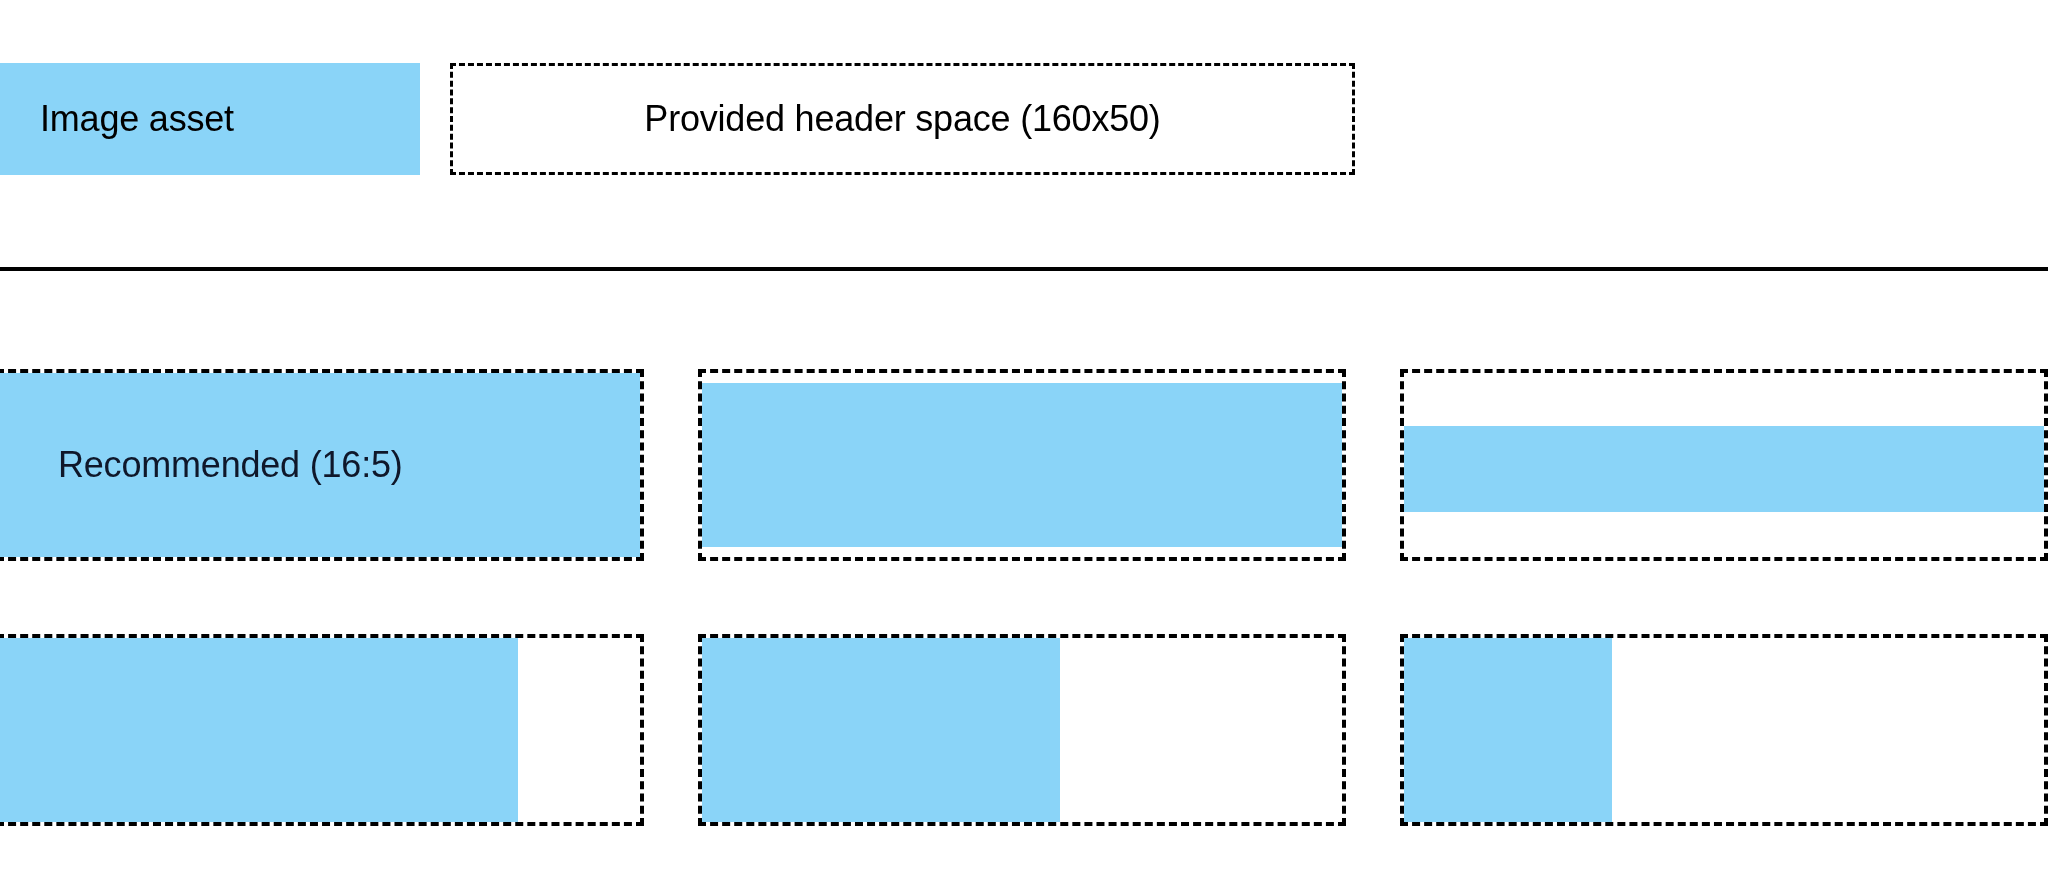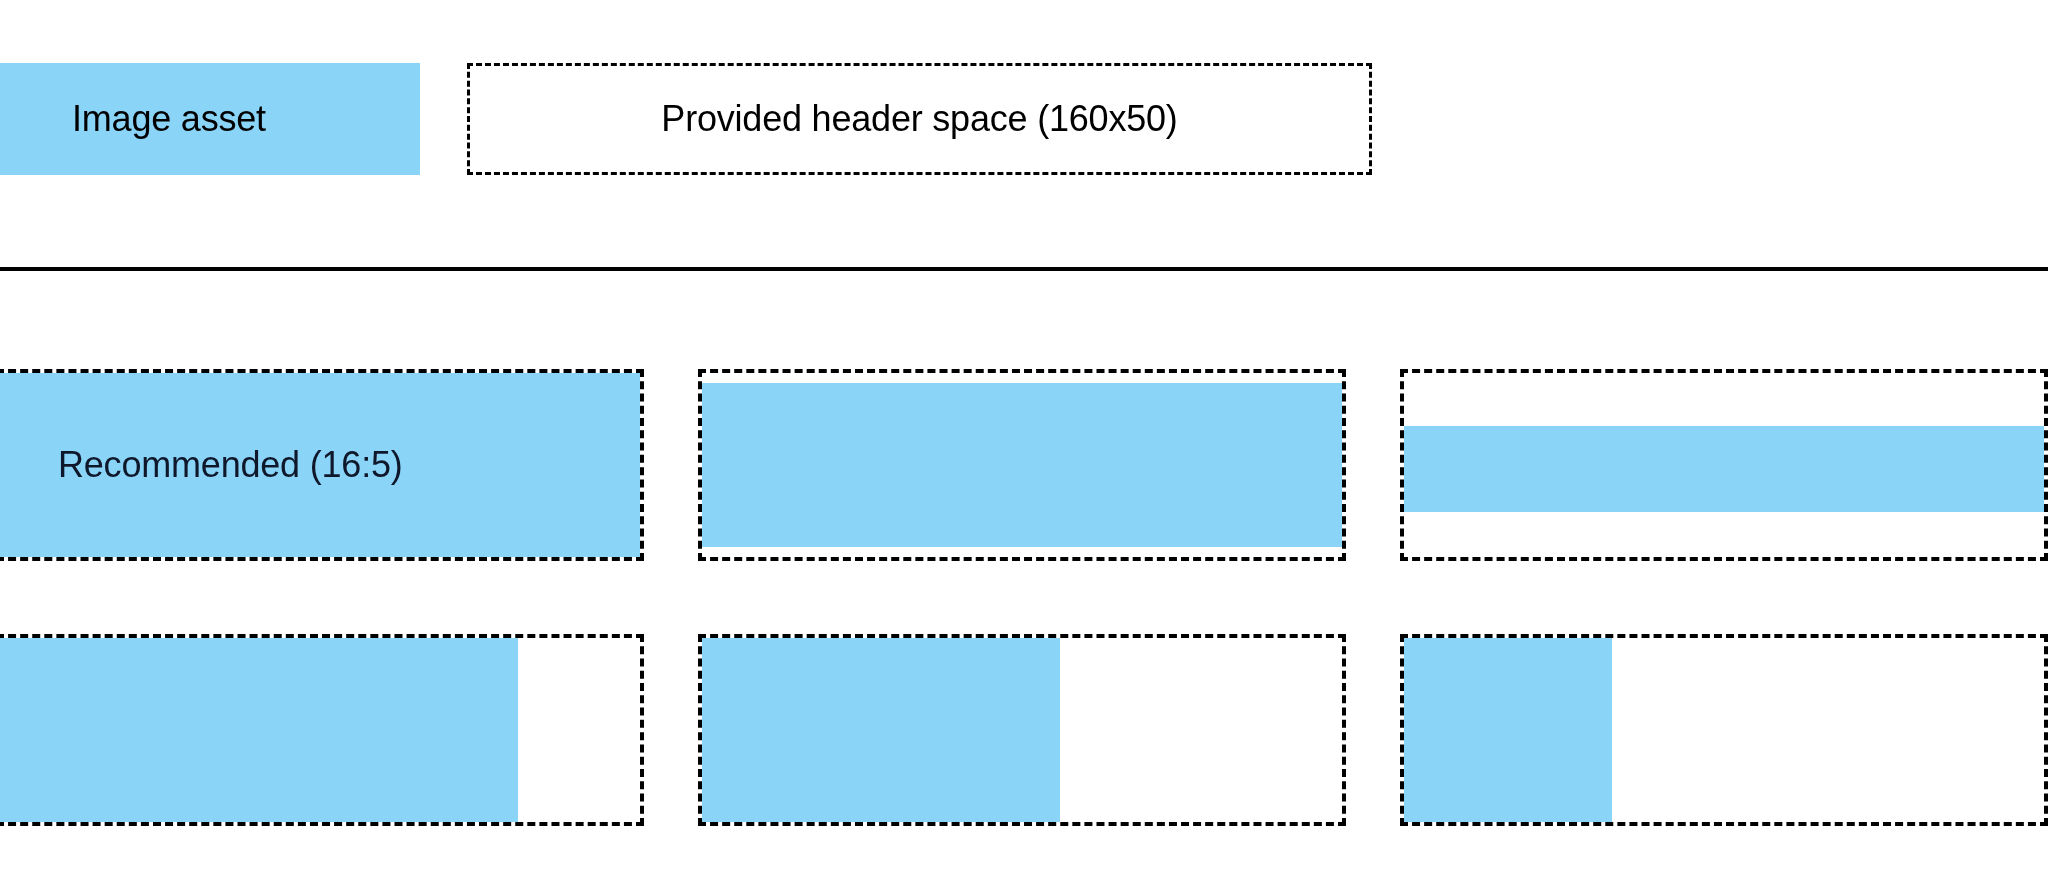--- a/index.html
+++ b/index.html
@@ -29,33 +29,33 @@
   .image-asset-chip {
     position: absolute;
     left: 0;
     top: 0;
     width: 420px;
     height: 112px;
     background: #8ad4f8;
     display: flex;
     align-items: center;
     box-sizing: border-box;
-    padding-left: 72px;
+    padding-left: 40px;
   }
   .image-asset-chip .label {
     font-size: 36px;
     font-weight: 400;
     letter-spacing: -0.2px;
     line-height: 1;
     color: #000;
   }
 
   .header-space-box {
     position: absolute;
-    left: 467px;
+    left: 450px;
     top: 0;
     width: 905px;
     height: 112px;
     border: 3px dashed #000000;
     box-sizing: border-box;
     display: flex;
     align-items: center;
     justify-content: center;
   }
   .header-space-box .label {

